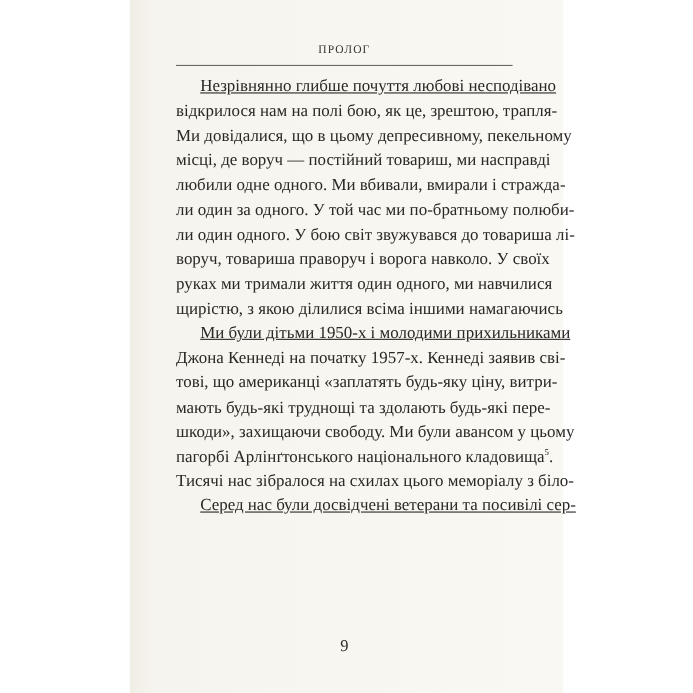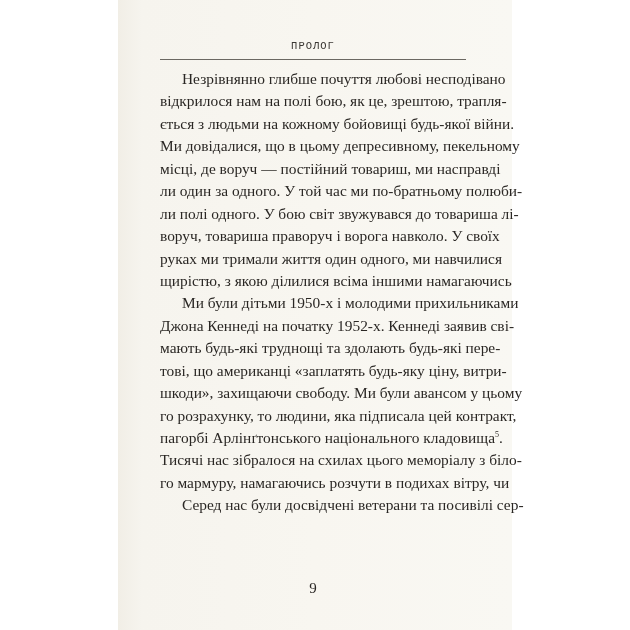--- a/index.html
+++ b/index.html
@@ -17,21 +17,21 @@
     width: 394px;
     height: 630px;
     background: linear-gradient(90deg, #f1eee6 0%, #f6f4ee 6%, #f8f6f0 50%, #f9f8f3 100%);
   }
   .running-head {
     position: absolute;
     left: 42px;
     width: 306px;
     top: 40px;
     text-align: center;
-    font-family: Liberation Mono, monospace;
+    font-family: Liberation Serif, serif;
     font-size: 10.5px;
     letter-spacing: 1px;
     color: #3a3733;
   }
   .rule {
     position: absolute;
     left: 42px;
     top: 59px;
     width: 306px;
     height: 1px;
@@ -52,20 +52,21 @@
     white-space: nowrap;
     text-align: justify;
     text-align-last: justify;
     height: 22.45px;
   }
   .line.last {
     text-align-last: left;
   }
   .line.indent {
     padding-left: 22px;
+    text-decoration: underline;
   }
   sup {
     font-size: 8px;
     line-height: 0;
     vertical-align: 6px;
   }
   .page-number {
     position: absolute;
     left: 42px;
     width: 306px;
@@ -80,37 +81,35 @@
 <body>
 
 <div class="page">
   <div class="running-head">ПРОЛОГ</div>
   <div class="rule"></div>
 
   <div class="body-text">
 
     <span class="line indent">Незрівнянно глибше почуття любові несподівано</span>
     <span class="line">відкрилося нам на полі бою, як це, зрештою, трапля-</span>
-    <span class="line">ється з людьми на кожному бойовищі будь-якої війни.</span>
     <span class="line">Ми довідалися, що в цьому депресивному, пекельному</span>
     <span class="line">місці, де воруч — постійний товариш, ми насправді</span>
+    <span class="line">любили одне одного. Ми вбивали, вмирали і стражда-</span>
     <span class="line">ли один за одного. У той час ми по-братньому полюби-</span>
-    <span class="line">ли полі одного. У бою світ звужувався до товариша лі-</span>
+    <span class="line">ли один одного. У бою світ звужувався до товариша лі-</span>
     <span class="line">воруч, товариша праворуч і ворога навколо. У своїх</span>
     <span class="line">руках ми тримали життя один одного, ми навчилися</span>
     <span class="line">щирістю, з якою ділилися всіма іншими намагаючись</span>
 
     <span class="line indent">Ми були дітьми 1950-х і молодими прихильниками</span>
-    <span class="line">Джона Кеннеді на початку 1952-х. Кеннеді заявив сві-</span>
+    <span class="line">Джона Кеннеді на початку 1957-х. Кеннеді заявив сві-</span>
+    <span class="line">тові, що американці «заплатять будь-яку ціну, витри-</span>
     <span class="line">мають будь-які труднощі та здолають будь-які пере-</span>
-    <span class="line">тові, що американці «заплатять будь-яку ціну, витри-</span>
     <span class="line">шкоди», захищаючи свободу. Ми були авансом у цьому</span>
-    <span class="line">го розрахунку, то людини, яка підписала цей контракт,</span>
     <span class="line"><span>пагорбі Арлінґтонського національного кладовища</span><sup>5</sup><span>.</span></span>
     <span class="line">Тисячі нас зібралося на схилах цього меморіалу з біло-</span>
-    <span class="line">го мармуру, намагаючись розчути в подихах вітру, чи</span>
 
     <span class="line indent">Серед нас були досвідчені ветерани та посивілі сер-</span>
 
   </div>
 
   <div class="page-number">9</div>
 </div>
 
 </body></html>

